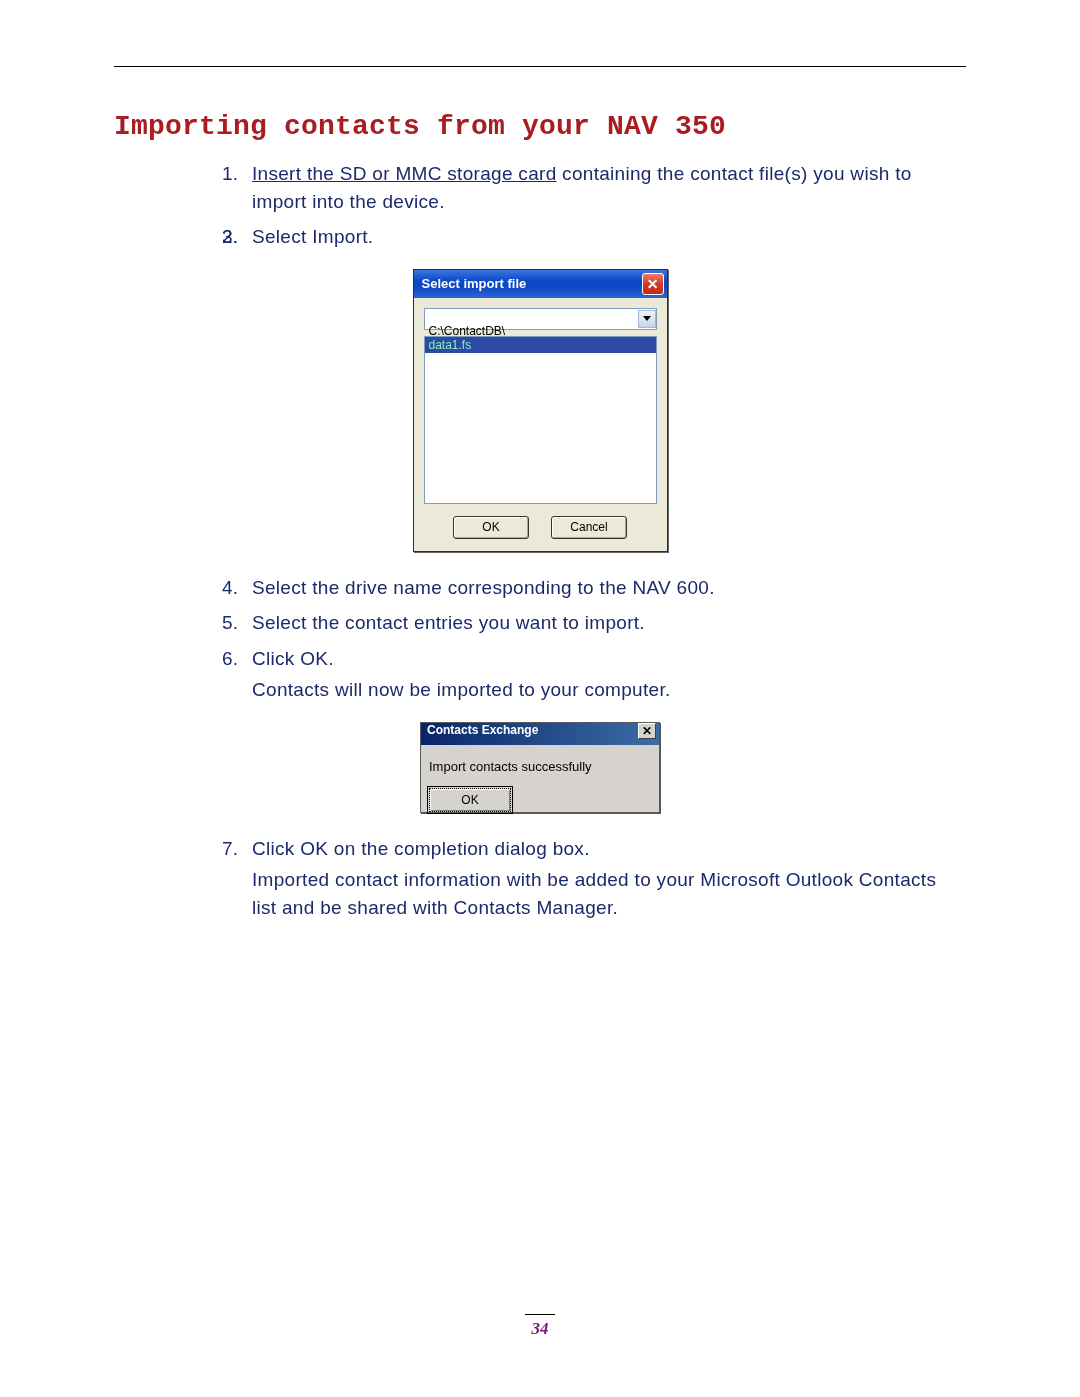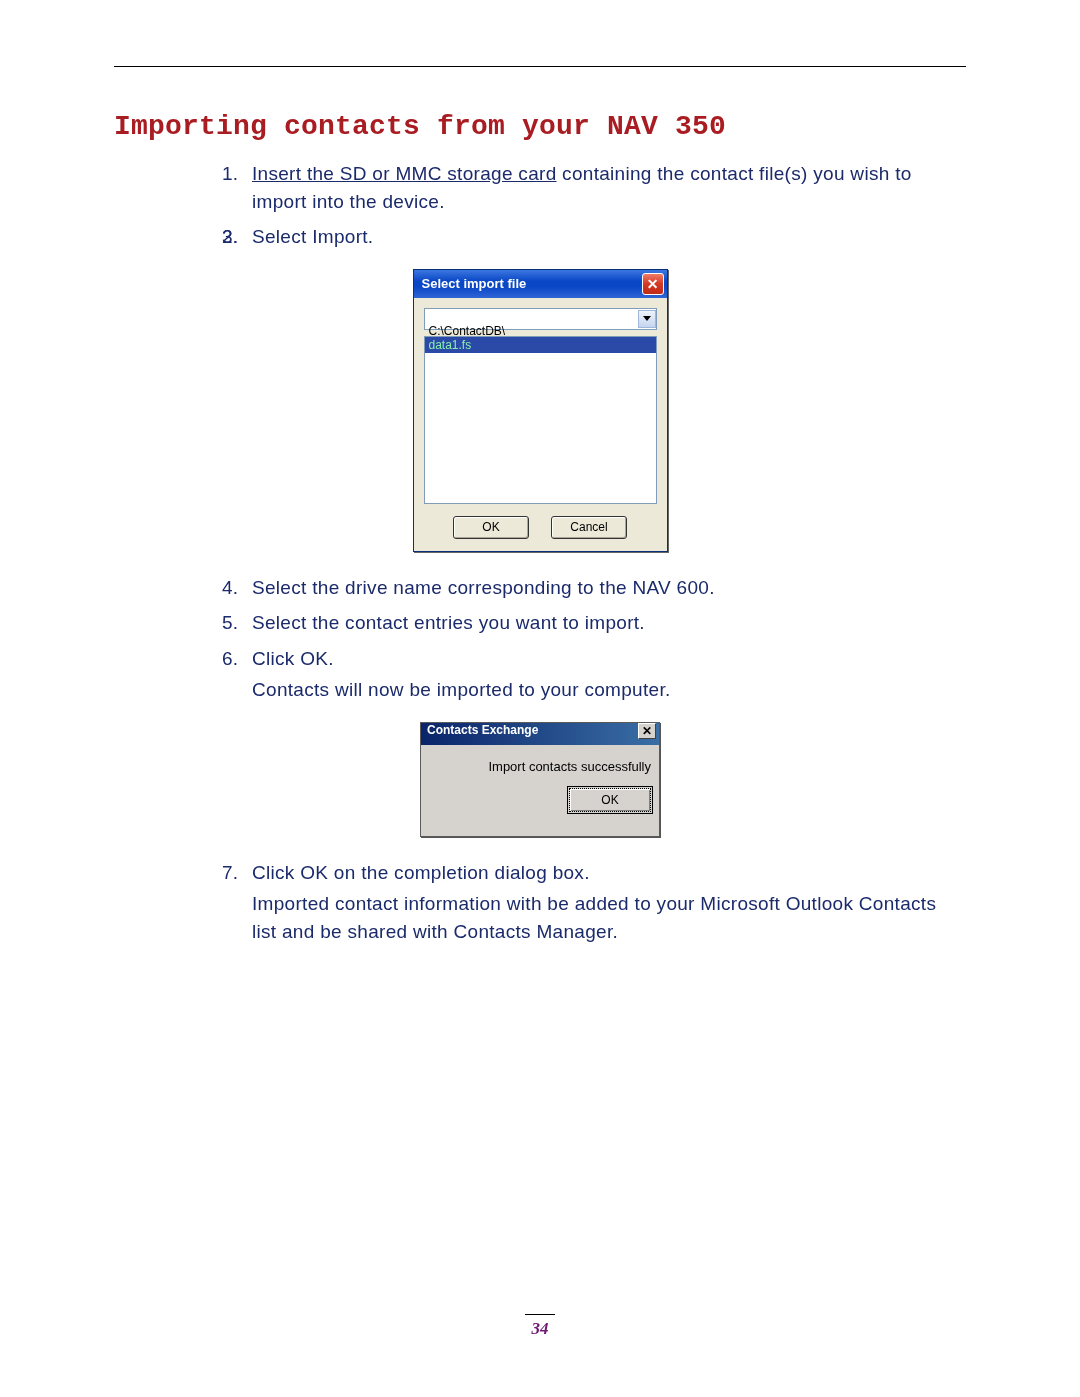--- a/index.html
+++ b/index.html
@@ -182,22 +182,22 @@
     color: #000;
     font-family: Arial, sans-serif;
     font-size: 12px;
     font-weight: bold;
     display: flex;
     align-items: center;
     justify-content: center;
     line-height: 1;
   }
   .dlg2-body {
-    padding: 14px 8px 24px 8px;
-    text-align: right;
+    padding: 14px 8px 0 8px;
+    text-align: left;
   }
   .dlg2-msg {
     font-family: Tahoma, sans-serif;
     font-size: 13px;
     color: #000;
     margin-bottom: 14px;
   }
   .dlg2-ok {
     width: 82px;
     height: 24px;

